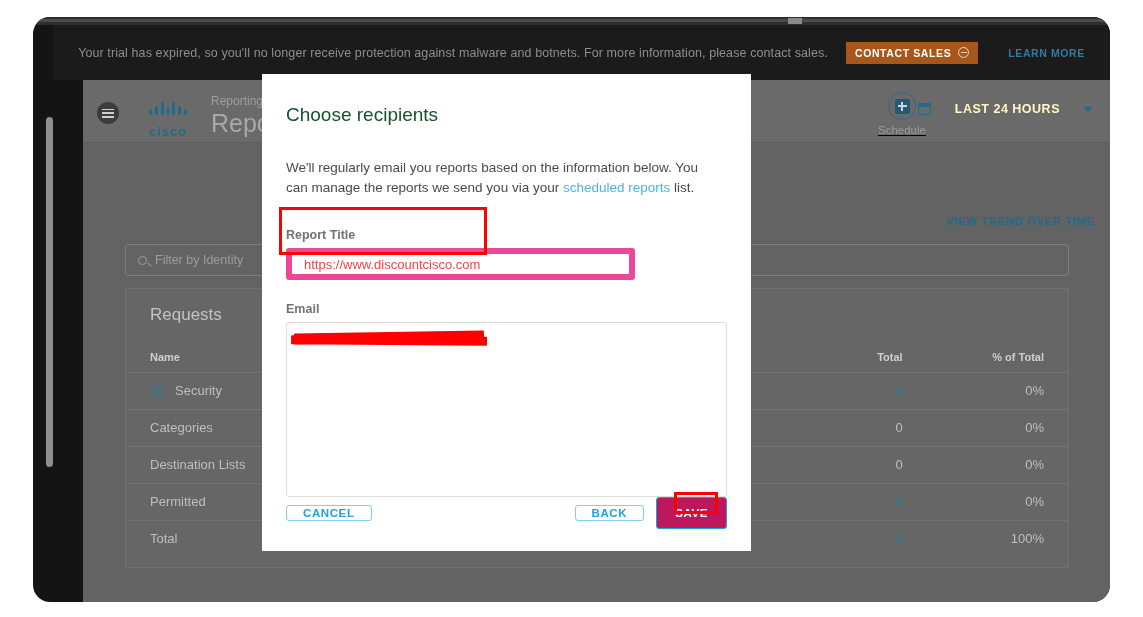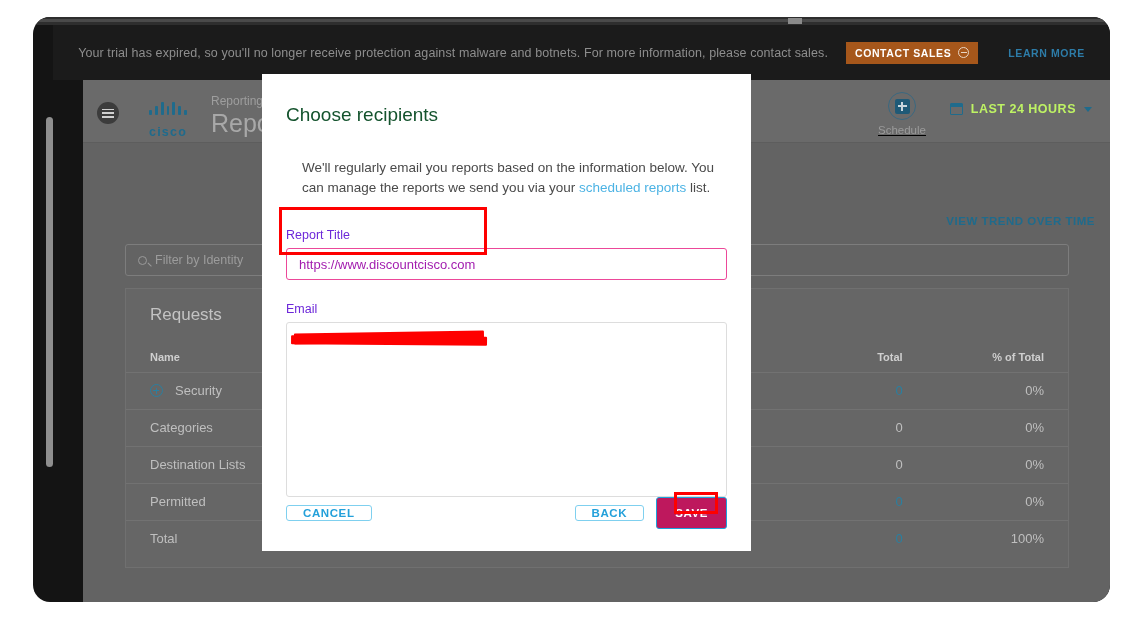--- a/index.html
+++ b/index.html
@@ -181,25 +181,25 @@
   #schedule-square::before { left: 3px; top: 6.7px; width: 9px; height: 1.6px; }
   #schedule-square::after  { left: 6.7px; top: 3px; width: 1.6px; height: 9px; }
   #schedule-label {
     color: #9b9b9b;
     font-size: 11.5px;
     margin-top: 4px;
   }
 
   #daterange-btn {
     position: absolute; right: 18px; top: 22px;
-    color: #bef264;
+    color: #fef9c3;
     font-size: 12.5px;
     font-weight: bold;
     letter-spacing: .5px;
-    display: flex; align-items: center; gap: 8px;
+    display: flex; align-items: center; gap: 24px;
     cursor: pointer;
   }
   #calendar-icon {
     width: 13px; height: 12px;
     border: 1.5px solid #1f6b8c;
     border-radius: 1px;
     position: relative;
     flex: 0 0 auto;
   }
   #calendar-icon::before {
@@ -315,40 +315,40 @@
   #modal-title {
     color: #14532d;
     font-size: 19px;
     font-weight: 400;
     padding: 30px 0 0 24px;
   }
   #modal-desc {
     color: #4a4a4a;
     font-size: 13.5px;
     line-height: 20px;
-    padding: 32px 30px 0 40px;
+    padding: 32px 30px 0 24px;
   }
   #scheduled-reports-link { color: #4cb3e4; cursor: pointer; }
 
   .field-label {
-    color: #6d28d9;
+    color: #737373;
     font-size: 12.5px;
-    font-weight: normal;
+    font-weight: bold;
     padding: 0 8px 6px 24px;
   }
   #report-title-group { margin-top: 30px; }
   #report-title-input {
     margin: 0 24px;
-    width: 441px; height: 32px;
-    border: 1px solid #ec4899;
+    width: 349px; height: 32px;
+    border: 6px solid #ec4899;
     border-radius: 3px;
     background: #fff;
     display: flex; align-items: center;
     padding: 0 12px;
-    color: #a21caf;
+    color: #ef4444;
     font-size: 13px;
     cursor: text;
   }
   #email-group { margin-top: 22px; }
   #email-textarea {
     position: relative;
     margin: 0 24px;
     width: 441px; height: 175px;
     border: 1px solid #dddddd;
     border-radius: 3px;

